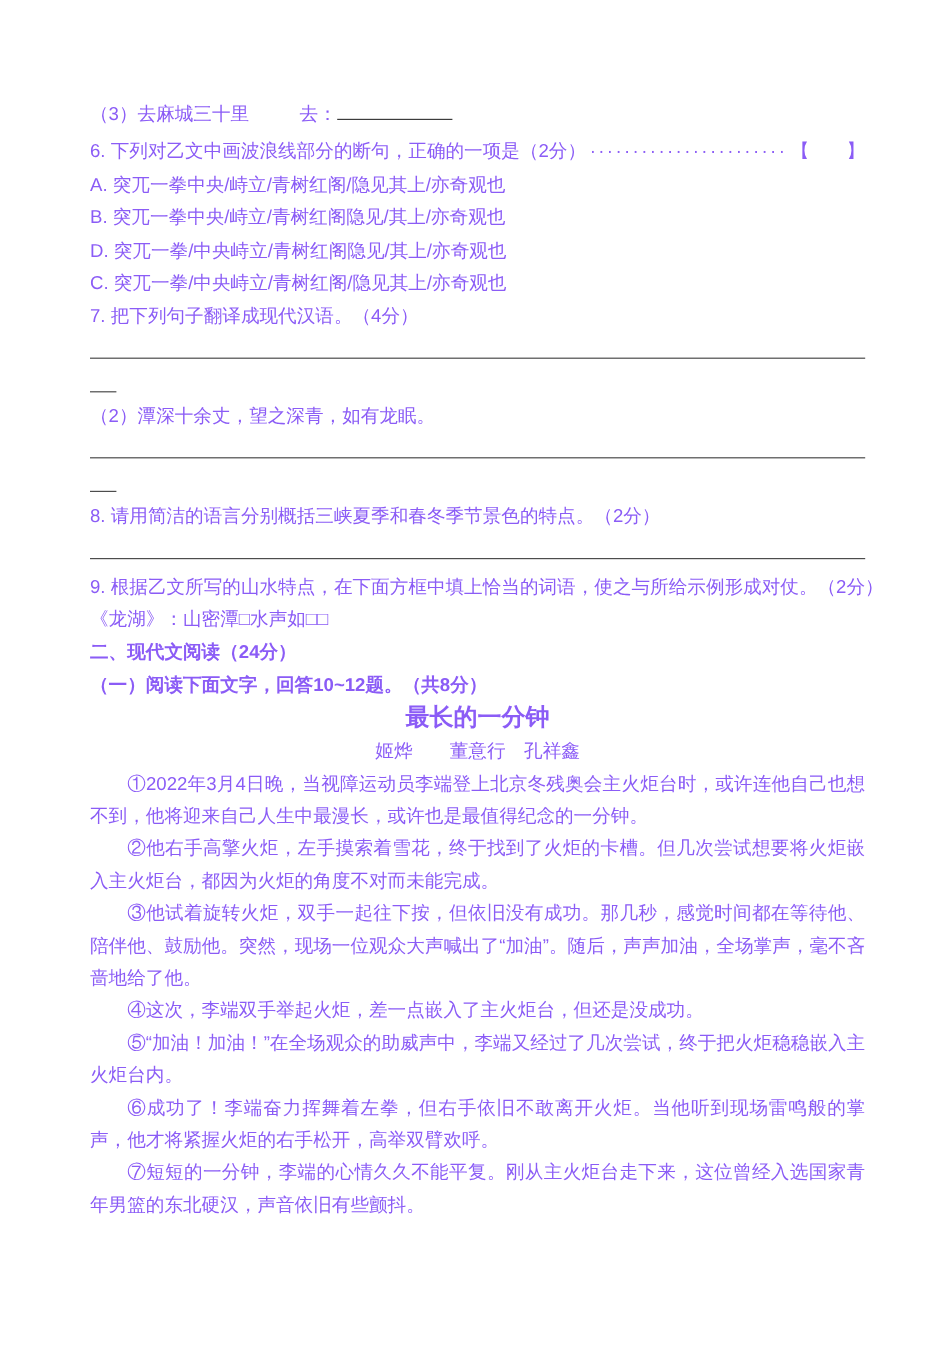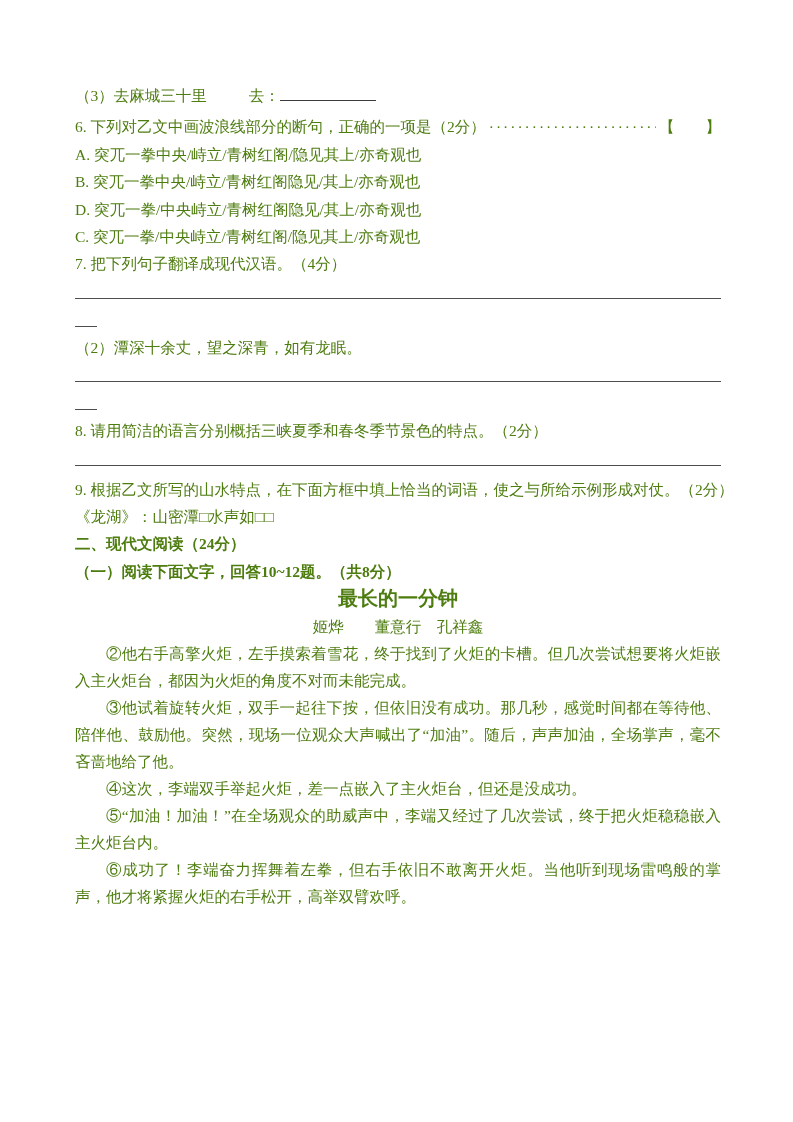--- a/index.html
+++ b/index.html
@@ -5,22 +5,22 @@
   html, body {
     margin: 0;
     padding: 0;
     background: #ffffff;
   }
   .page {
     position: relative;
     width: 793px;
     height: 1122px;
     background: #ffffff;
-    color: #4d7c0f;
-    font-family: Liberation Serif, serif;
+    color: #8b5cf6;
+    font-family: Liberation Sans, sans-serif;
     font-size: 15.5px;
     overflow: hidden;
   }
   .content {
     position: absolute;
     left: 75px;
     top: 82px;
     width: 646px;
   }
   .line {
@@ -106,20 +106,22 @@
 
     <div class="line mt">9. 根据乙文所写的山水特点，在下面方框中填上恰当的词语，使之与所给示例形成对仗。（2分）</div>
     <div class="line">《龙湖》：山密潭□水声如□□</div>
 
     <div class="line bold">二、现代文阅读（24分）</div>
     <div class="line bold">（一）阅读下面文字，回答10~12题。（共8分）</div>
 
     <div class="line center title">最长的一分钟</div>
     <div class="line center">姬烨　　董意行　孔祥鑫</div>
 
+    <p class="para">①2022年3月4日晚，当视障运动员李端登上北京冬残奥会主火炬台时，或许连他自己也想不到，他将迎来自己人生中最漫长，或许也是最值得纪念的一分钟。</p>
     <p class="para">②他右手高擎火炬，左手摸索着雪花，终于找到了火炬的卡槽。但几次尝试想要将火炬嵌入主火炬台，都因为火炬的角度不对而未能完成。</p>
     <p class="para">③他试着旋转火炬，双手一起往下按，但依旧没有成功。那几秒，感觉时间都在等待他、陪伴他、鼓励他。突然，现场一位观众大声喊出了“加油”。随后，声声加油，全场掌声，毫不吝啬地给了他。</p>
     <p class="para">④这次，李端双手举起火炬，差一点嵌入了主火炬台，但还是没成功。</p>
     <p class="para">⑤“加油！加油！”在全场观众的助威声中，李端又经过了几次尝试，终于把火炬稳稳嵌入主火炬台内。</p>
     <p class="para">⑥成功了！李端奋力挥舞着左拳，但右手依旧不敢离开火炬。当他听到现场雷鸣般的掌声，他才将紧握火炬的右手松开，高举双臂欢呼。</p>
+    <p class="para">⑦短短的一分钟，李端的心情久久不能平复。刚从主火炬台走下来，这位曾经入选国家青年男篮的东北硬汉，声音依旧有些颤抖。</p>
 
   </div>
 </div>
 
 </body></html>

